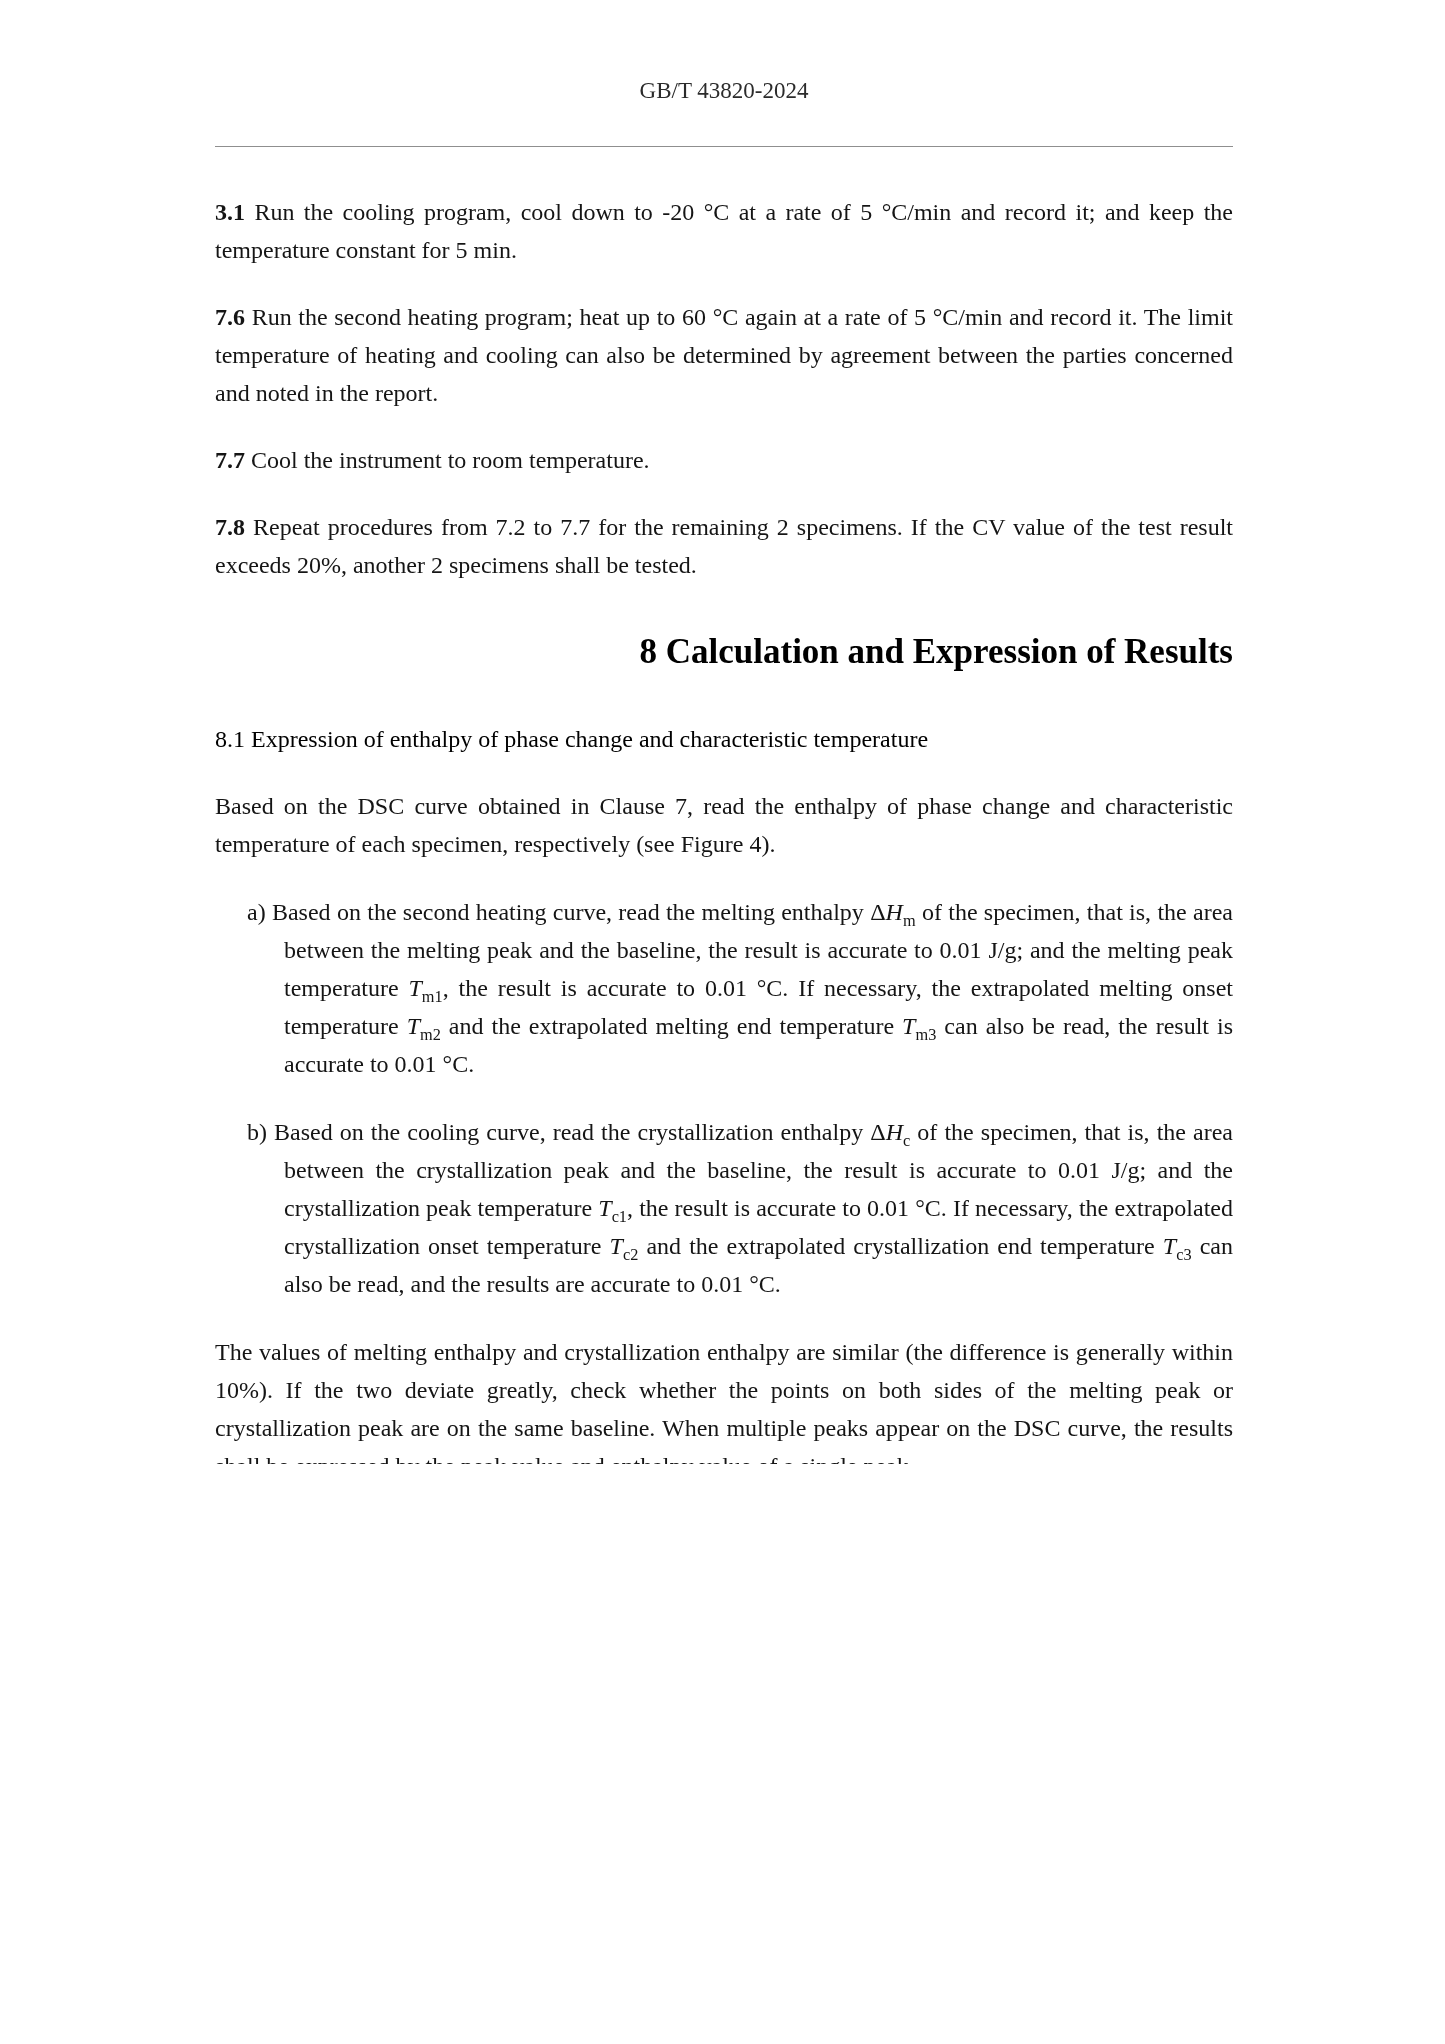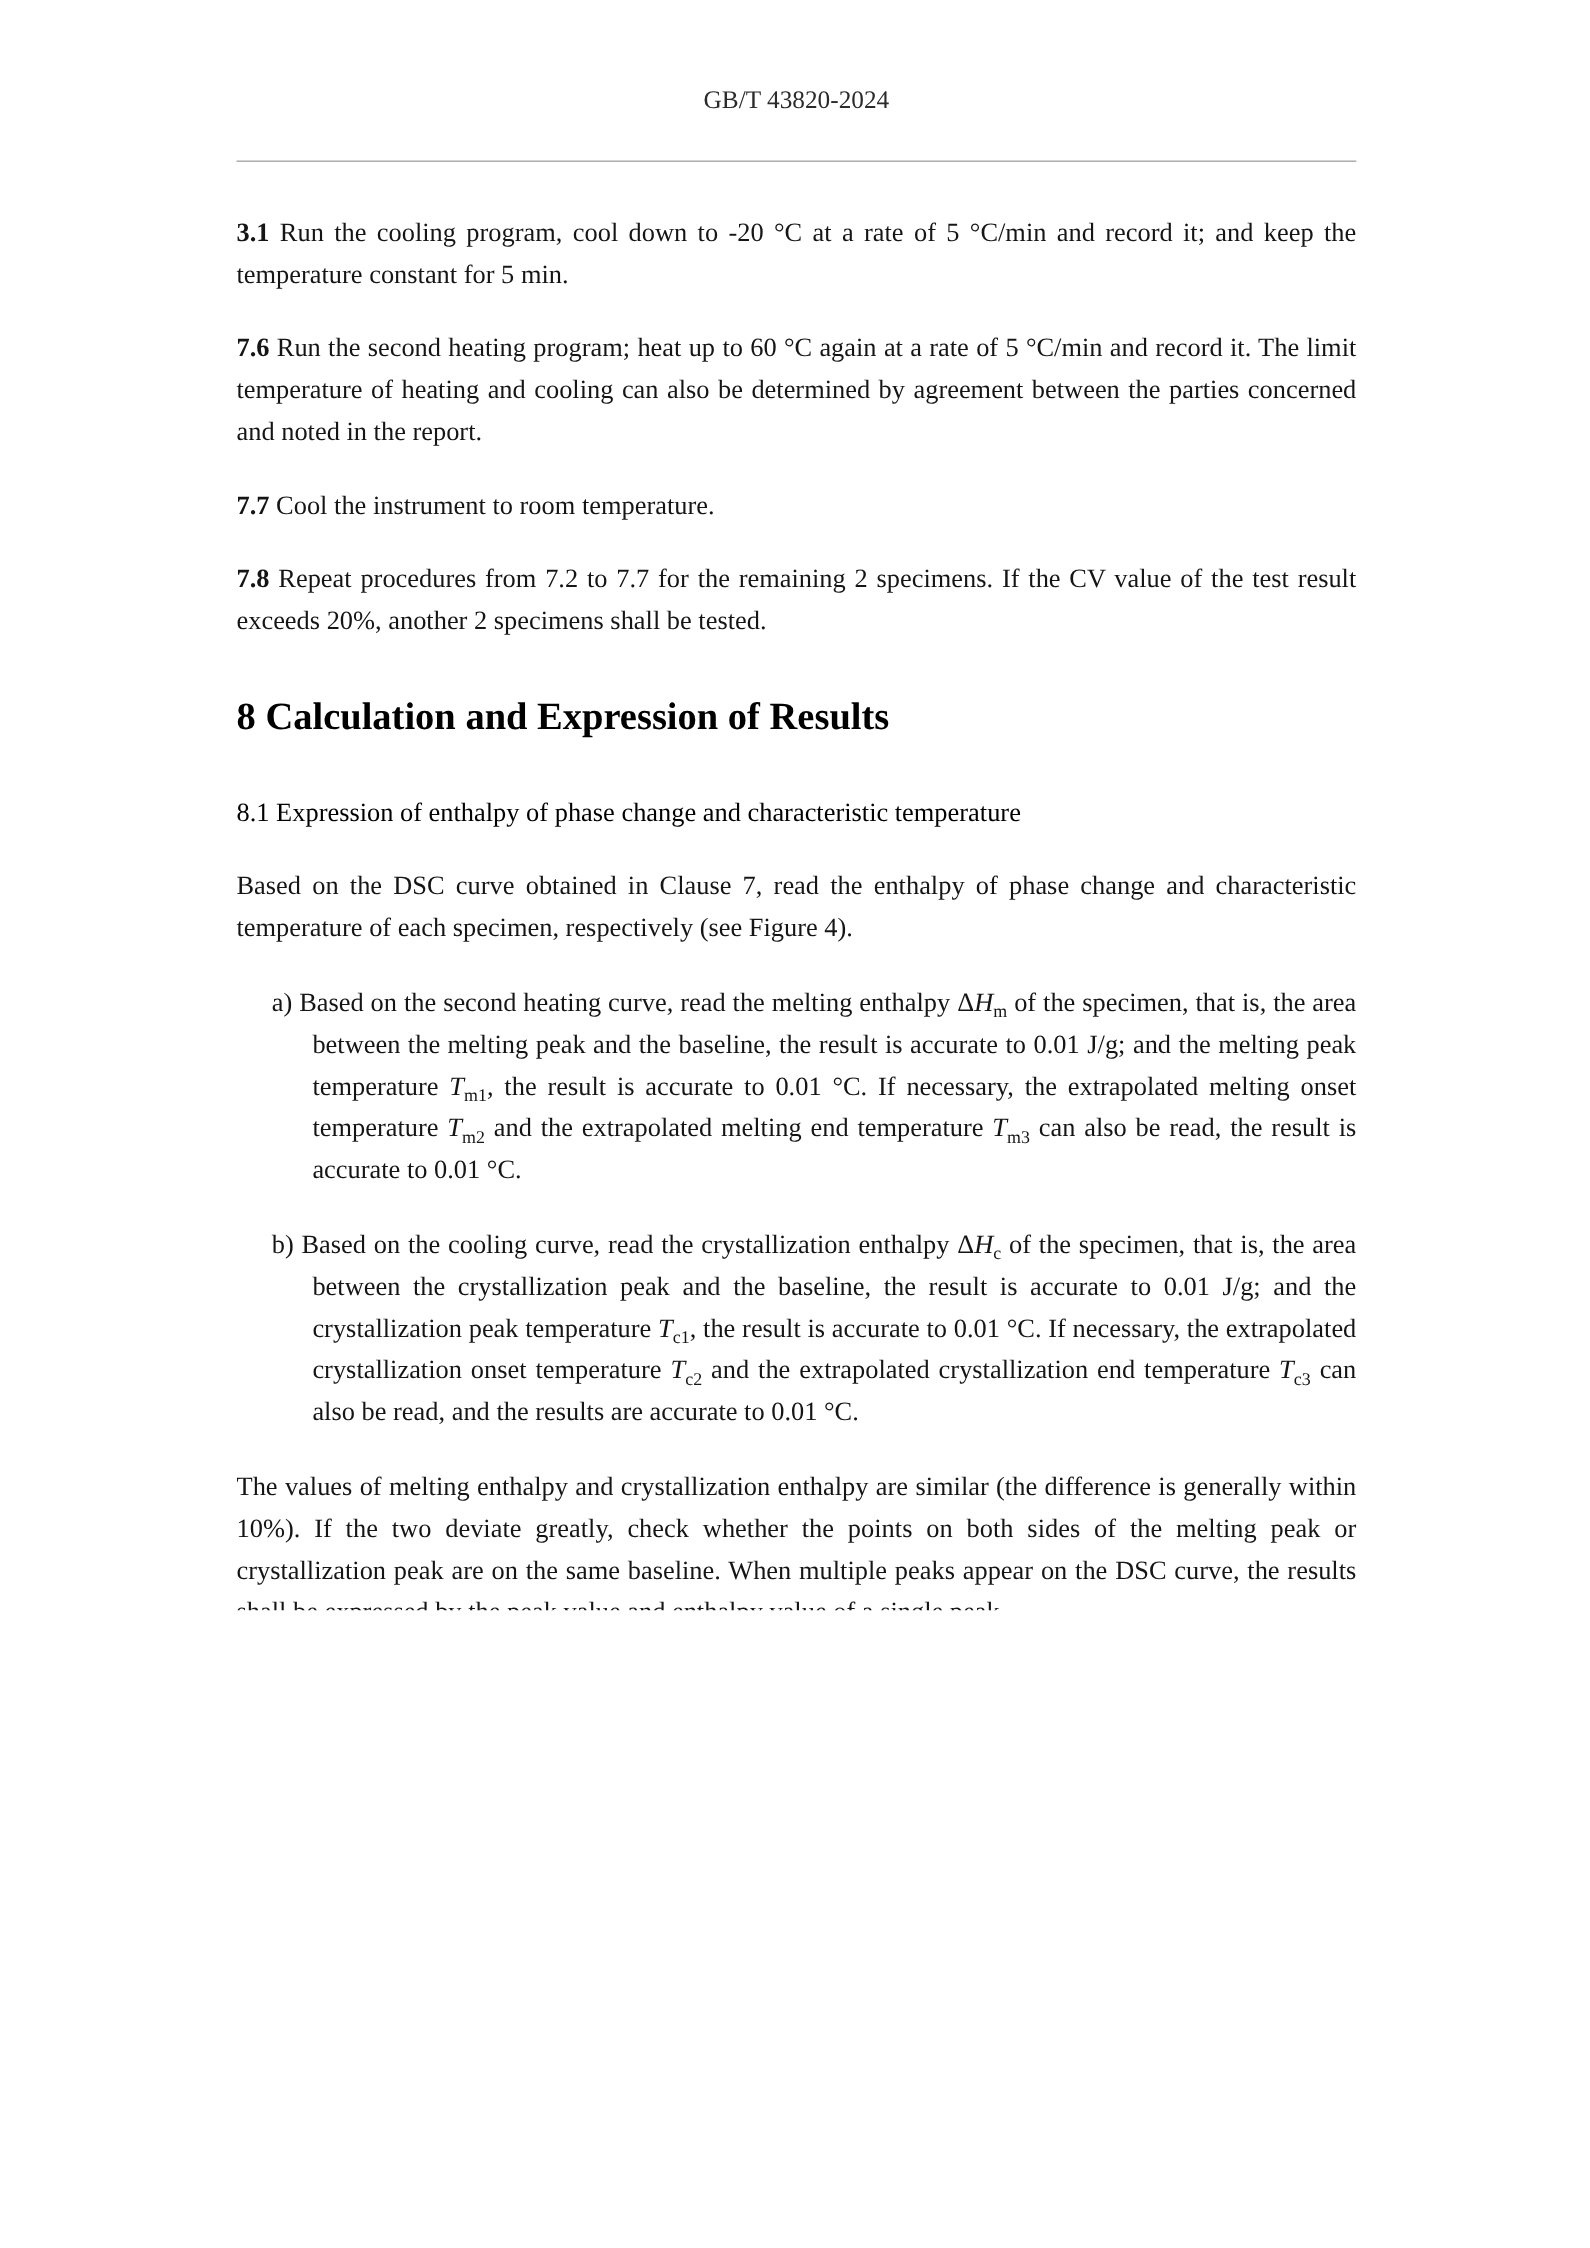--- a/index.html
+++ b/index.html
@@ -27,21 +27,21 @@
     border-bottom: 1.5px solid #8f8f8f;
   }
   .body-text { font-size: 24px; line-height: 38px; text-align: justify; }
   .para { margin: 29px 0; }
   .para-first { margin-top: 46px; }
   h1.section-heading {
     font-size: 35px;
     line-height: 44px;
     font-weight: bold;
     margin: 46px 0 46px 0;
-    text-align: left;
+    text-align: right;
     color: #000000;
   }
   h2.sub-heading {
     font-size: 24px;
     line-height: 38px;
     font-weight: normal;
     margin: 29px 0;
     text-align: left;
     color: #000000;
   }

